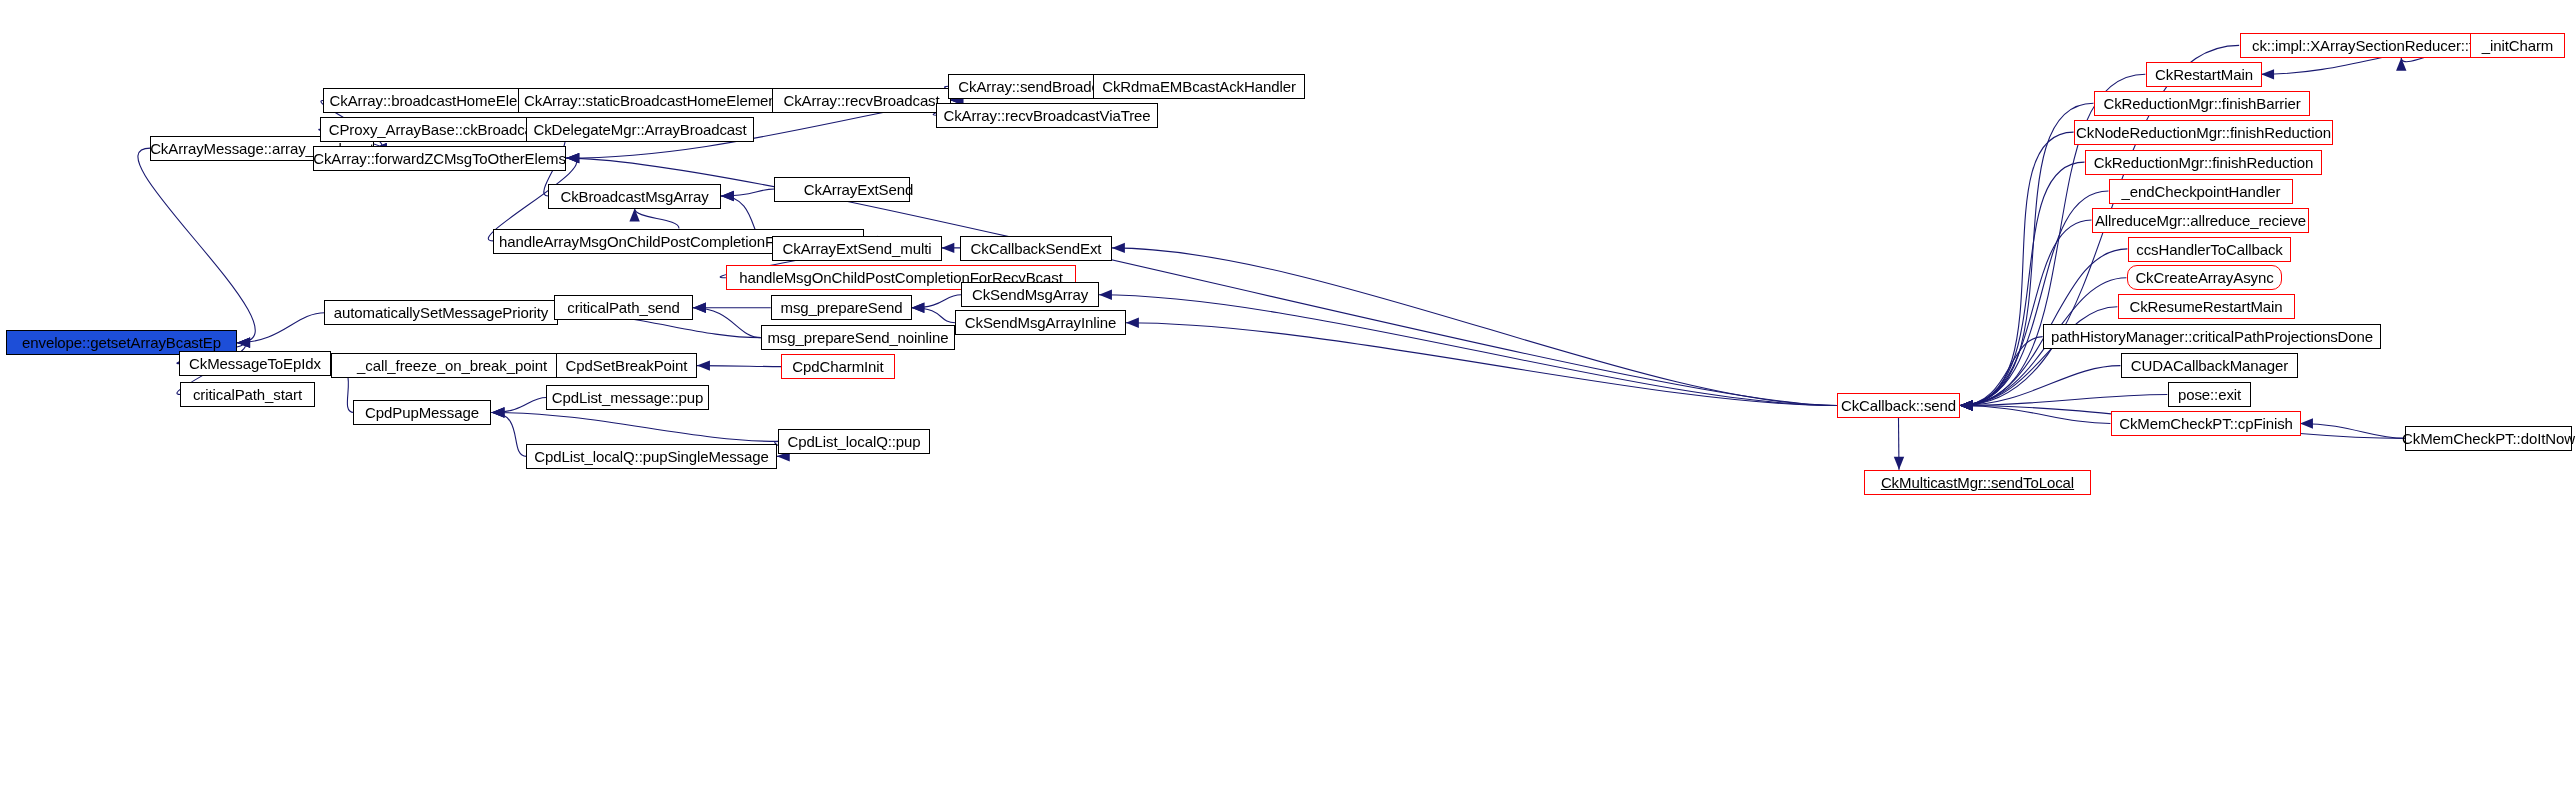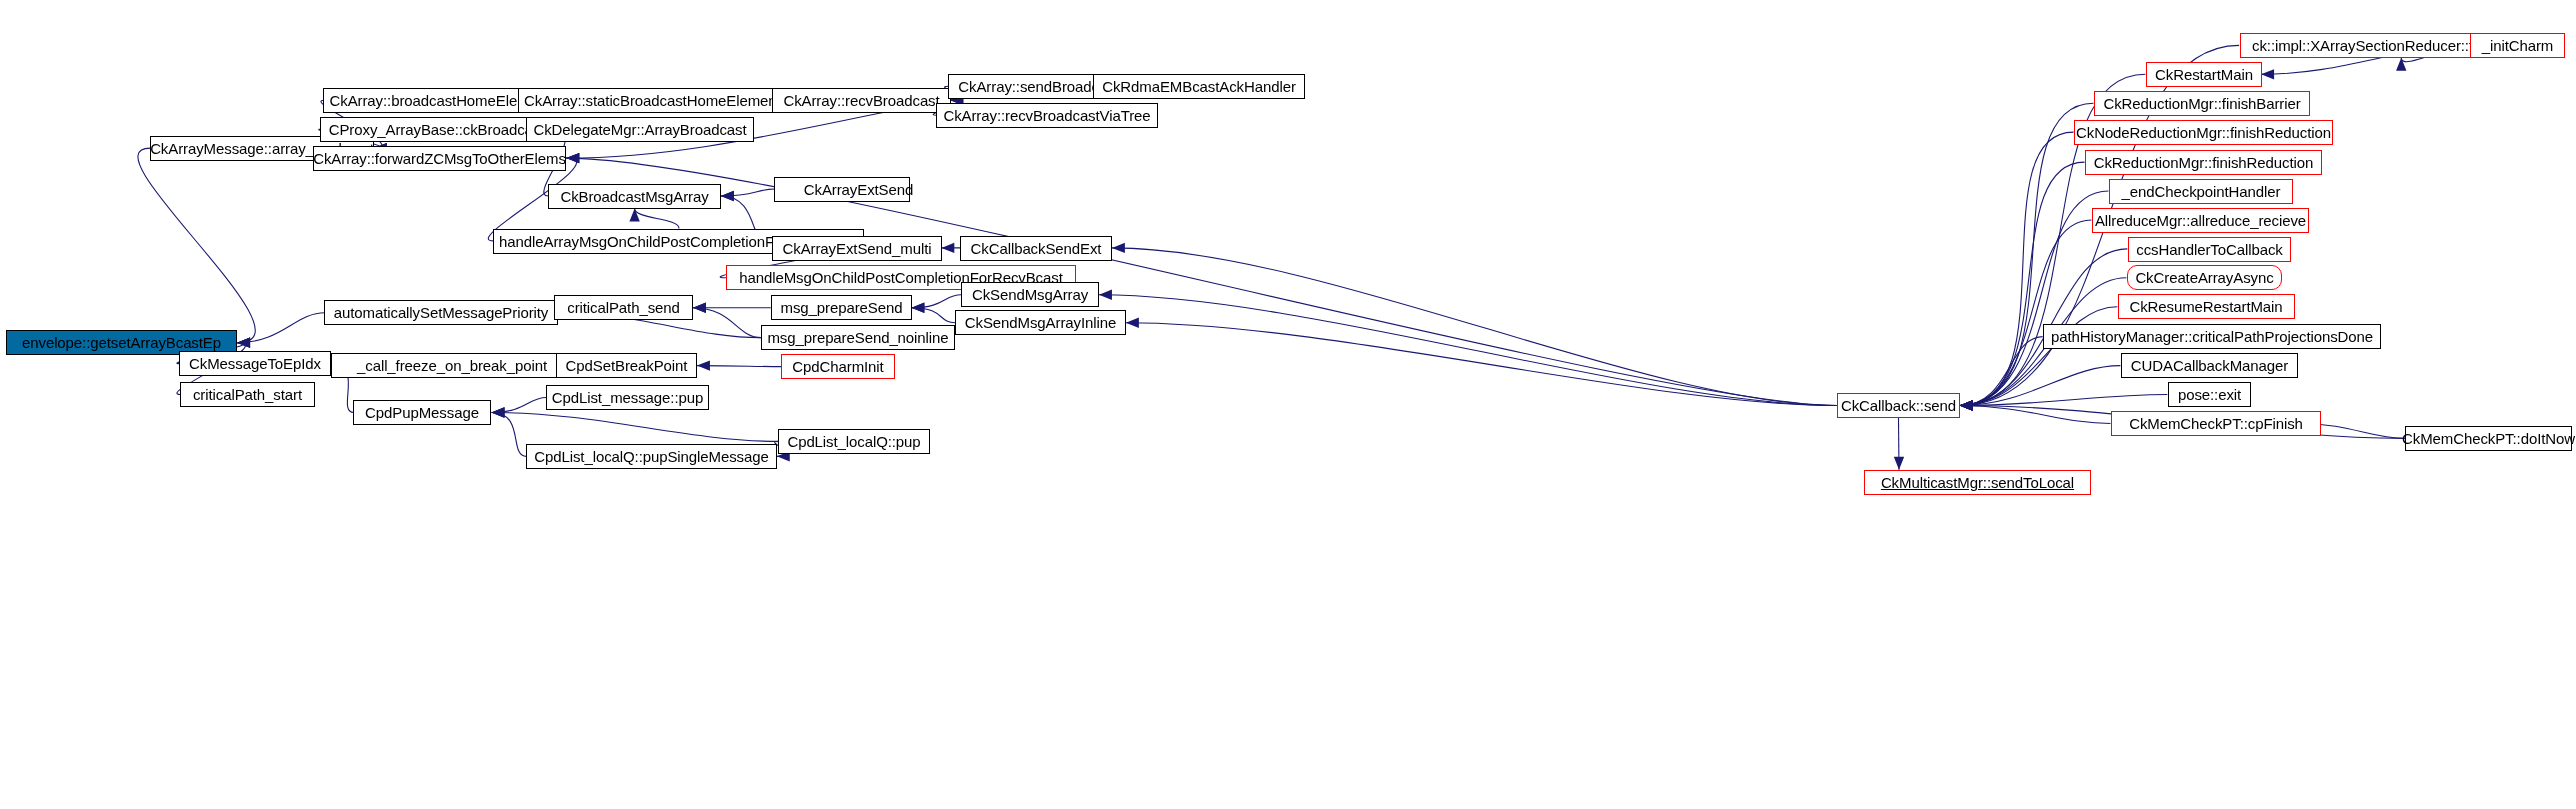--- a/index.html
+++ b/index.html
@@ -20,21 +20,21 @@
     border:1px solid #000000;
     color:#000000;
     font-size:15px;
     line-height:1;
     white-space:nowrap;
     padding:0 7px;
     height:25px;
     letter-spacing:-0.1px;
   }
   .node.red{border-color:#ff0000;}
-  .node.current{background:#0369a1;border-color:#000000;}
+  .node.current{background:#1d4ed8;border-color:#000000;}
   .edge{fill:none;stroke:#191970;stroke-width:1.1;}
   .arrow{fill:#191970;stroke:none;}
 </style>
 </head>
 <body>
 
 <div id="graph">
   <svg id="edges" viewBox="0 0 2581 811" xmlns="http://www.w3.org/2000/svg">
       <path class="edge" d="M150,148.5 C81.6711949467869,148.5 321.3288050532131,343.5 237,343.5"></path>
       <polygon class="arrow" points="237,343.5 250,338.3 250,348.7"></polygon>
@@ -194,18 +194,18 @@
       <div class="node red" style="left: 2074px; top: 120px; width: 259px;">CkNodeReductionMgr::finishReduction</div>
       <div class="node red" style="left: 2085px; top: 150px; width: 237px;">CkReductionMgr::finishReduction</div>
       <div class="node red" style="left: 2109px; top: 179px; width: 184px;">_endCheckpointHandler</div>
       <div class="node red" style="left: 2092px; top: 208px; width: 217px;">AllreduceMgr::allreduce_recieve</div>
       <div class="node red" style="left: 2128px; top: 237px; width: 163px;">ccsHandlerToCallback</div>
       <div class="node red" style="left: 2127px; top: 265px; width: 155px; border-radius: 10px;">CkCreateArrayAsync</div>
       <div class="node red" style="left: 2118px; top: 294px; width: 177px; padding-left: 6px;">CkResumeRestartMain</div>
       <div class="node" style="left: 2043px; top: 324px; width: 338px;">pathHistoryManager::criticalPathProjectionsDone</div>
       <div class="node" style="left: 2121px; top: 353px; width: 177px;">CUDACallbackManager</div>
       <div class="node" style="left: 2168px; top: 382px; width: 83px;">pose::exit</div>
-      <div class="node red" style="left: 2111px; top: 411px; width: 210px;">CkMemCheckPT::cpFinish</div>
+      <div class="node red" style="left: 2111px; top: 411px; width: 190px;">CkMemCheckPT::cpFinish</div>
       <div class="node" style="left: 2405px; top: 426px; width: 167px;">CkMemCheckPT::doItNow</div>
       <div class="node red" style="left: 1864px; top: 470px; width: 227px; text-decoration: underline;">CkMulticastMgr::sendToLocal</div>
     </div>
 </div>
 
 
 </body></html>

